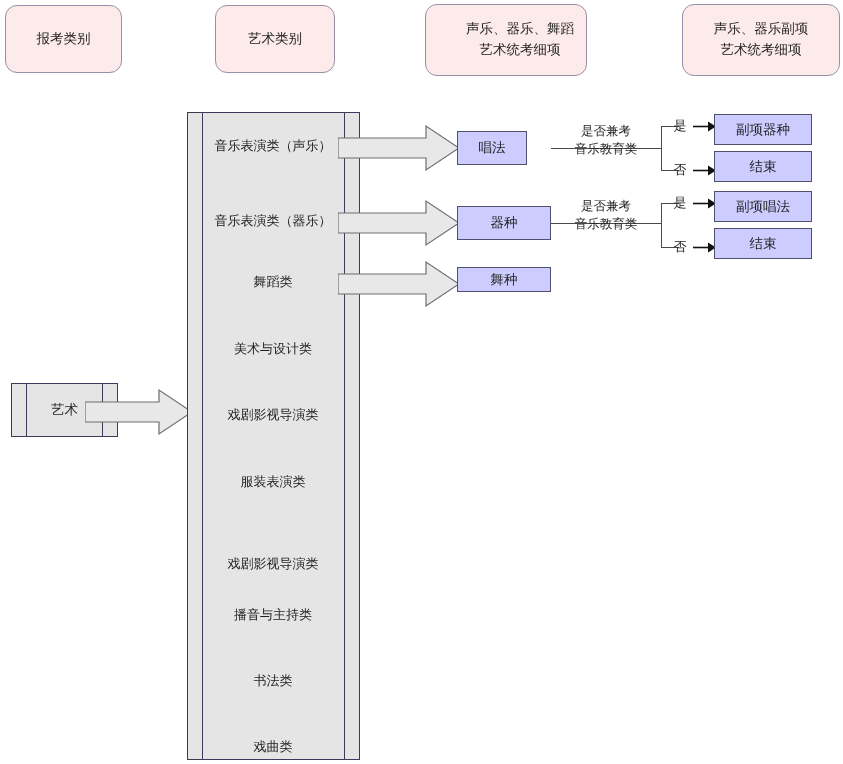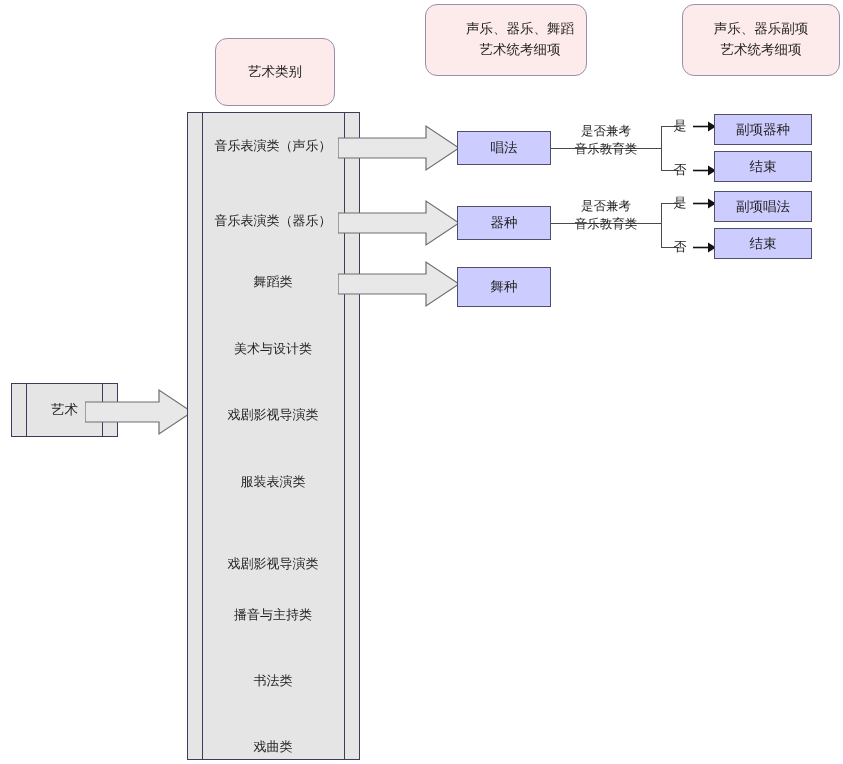--- a/index.html
+++ b/index.html
@@ -113,22 +113,23 @@
     font-size: 13px;
     text-align: center;
     transform: translateY(-50%);
   }
 </style>
 </head>
 <body>
 
 <div id="canvas">
 
-
-  <div class="hdr" style="left:215px; top:5px; width:120px; height:68px;margin-top:33px;">艺术类别</div>
+  <div class="hdr" style="left:5px; top:5px; width:117px; height:68px;">报考类别</div>
+
+  <div class="hdr" style="left:215px; top:5px; width:120px; height:68px;">艺术类别</div>
 
   <div class="hdr" style="left:425px; top:4px; width:162px; height:72px;padding-left:28px;">声乐、器乐、舞蹈
 艺术统考细项</div>
 
   <div class="hdr" style="left:682px; top:4px; width:158px; height:72px;">声乐、器乐副项
 艺术统考细项</div>
 
   <div class="proc" style="left:11px; top:383px; width:107px; height:54px;">
     <div class="proc-label" style="top:17px;">艺术</div>
   </div>
@@ -163,25 +164,25 @@
       <polygon points="0,14 88,14 88,2 121,24 88,46 88,34 0,34" fill="#e8e8e8" stroke="#6e6e6e" stroke-width="1.2"></polygon>
     </svg>
   </div>
 
   <div class="blockarrow" style="left:338px; top:260px; width:122px; height:48px;">
     <svg width="122" height="48" viewBox="0 0 122 48">
       <polygon points="0,14 88,14 88,2 121,24 88,46 88,34 0,34" fill="#e8e8e8" stroke="#6e6e6e" stroke-width="1.2"></polygon>
     </svg>
   </div>
 
-  <div class="rect" style="left:457px; top:131px; width:94px; height:34px;">唱法</div>
+  <div class="rect" style="left:457px; top:131px; width:70px; height:34px;">唱法</div>
 
   <div class="rect" style="left:457px; top:206px; width:94px; height:34px;">器种</div>
 
-  <div class="rect" style="left:457px; top:267px; width:94px; height:40px;">舞种</div>
+  <div class="rect" style="left:457px; top:267px; width:94px; height:25px;">舞种</div>
 
   <div class="hline" style="left:551px; top:148px; width:110px;"></div>
 
   <div class="dtext" style="left:563px; top:122px; width:86px;">是否兼考
 音乐教育类</div>
 
   <div class="vline" style="left:661px; top:126px; height:44px;"></div>
   <div class="hline" style="left:661px; top:126px; width:18px;"></div>
   <div class="hline" style="left:661px; top:170px; width:18px;"></div>
 

